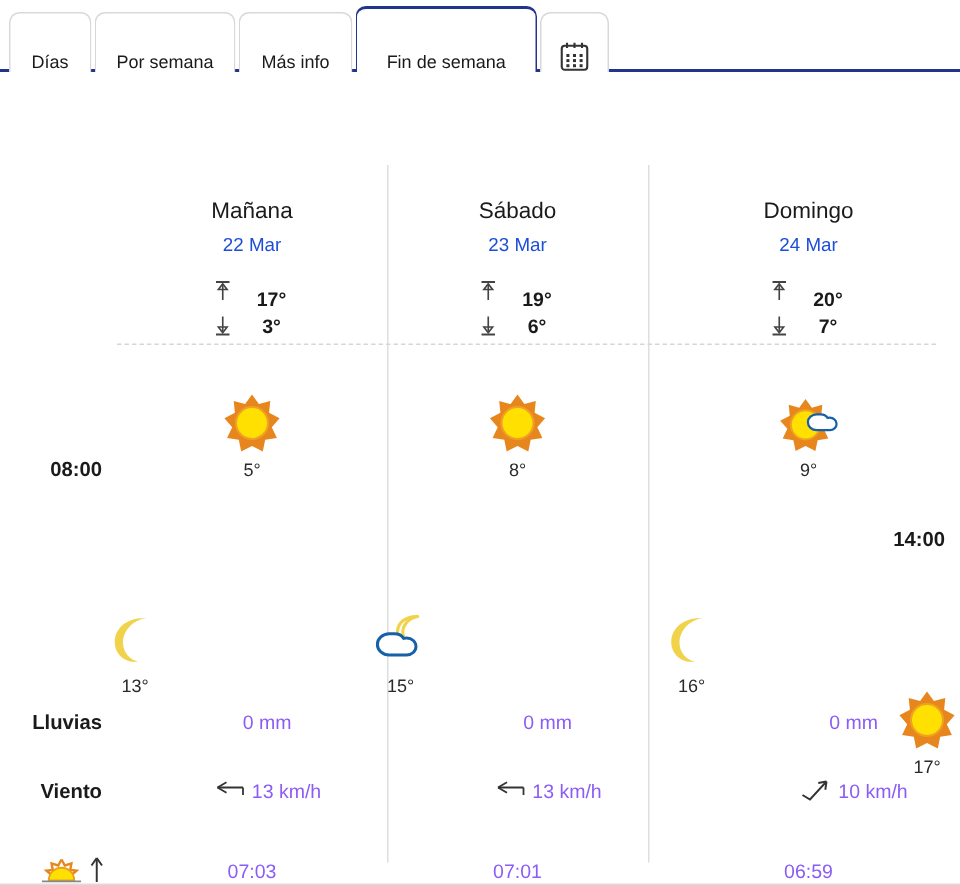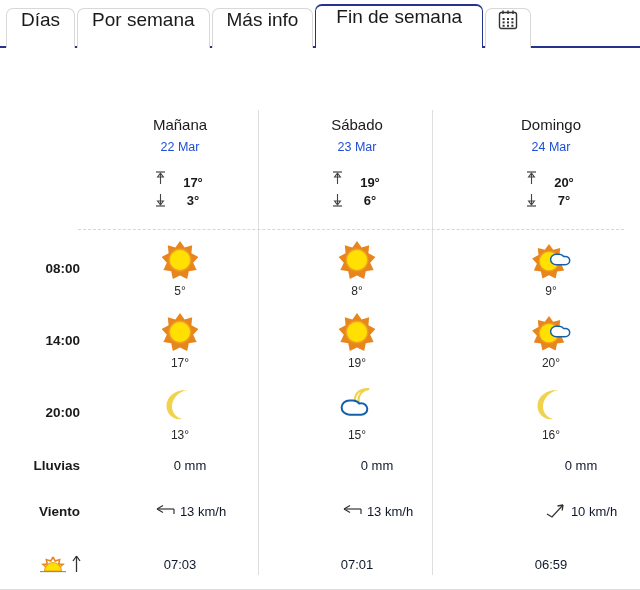--- a/index.html
+++ b/index.html
@@ -29,23 +29,23 @@
     left: 0; right: 0; bottom: 0;
     height: 2px;
     background: #24348c;
   }
   .tab {
     position: relative;
     z-index: 2;
     height: 40px;
     padding: 0 14px;
     display: flex;
-    align-items: flex-start;
+    align-items: flex-end;
     justify-content: center;
-    font-size: 19px;
+    font-size: 12px;
     color: #1a1a1a;
     background: #ffffff;
     border: 1px solid #d8d8d8;
     border-bottom: none;
     border-radius: 7px 7px 0 0;
     white-space: nowrap;
     cursor: pointer;
   }
   .tab.active {
     height: 44px;
@@ -81,22 +81,23 @@
   .dashrow {
     position: absolute;
     left: 78px; right: 16px;
     top: 181px;
     border-top: 1px dashed #d6d6d6;
   }
 
   
   .row {
     position: absolute;
-    left: 12px; right: 0;
-    display: flex;
+    left: 0; right: 0;
+    display: flex;
+    margin-top: 16px;
   }
   .lab {
     width: 78px;
     flex: 0 0 78px;
     text-align: right;
     padding-right: 10px;
     font-size: 13.5px;
     font-weight: bold;
     color: #1a1a1a;
     display: flex;
@@ -126,29 +127,29 @@
     gap: 13px;
   }
   .mmarrows { display:flex; flex-direction:column; gap:4px; }
   .mmvals {
     display:flex; flex-direction:column; gap:3px;
     font-size: 13px; font-weight: bold; text-align:center;
     min-width: 26px;
   }
 
   
-  .wrow { height: 72px; }
+  .wrow { height: 72px; align-items: flex-end; }
   .wcell { display:flex; flex-direction:column; align-items:center; justify-content:center; }
   .wtemp { font-size: 12px; color:#2a2a2a; margin-top: 2px; }
 
   .icn { width: 44px; height: 44px; display:block; }
 
   
   .trow { height: 42px; gap: 10px; }
-  .tval { font-size: 13px; color:#0f172a; }
+  .tval { font-size: 13px; color:#8b5cf6; }
 
   .wind-cell { display:flex; align-items:center; gap:4px; }
   .wind-ico { width: 22px; height: 16px; display:block; }
 
   
   .srow { height: 44px; }
   .sun-lab { justify-content:flex-end; gap:3px; display:flex; align-items:center; padding-right: 8px; }
   .sunico { width: 30px; height: 22px; display:block; }
   .sunarrow { width: 11px; height: 20px; display:block; }
 </style>
@@ -312,21 +313,21 @@
             <path d="M20 6 L24.2 11.8 L31.2 9.9 L30.5 17.1 L36.9 20.5 L32.1 25.8 L35.2 32.4 L28.1 33.5 L26.6 40.6 L20 37.3 L13.4 40.6 L11.9 33.5 L4.8 32.4 L7.9 25.8 L3.1 20.5 L9.5 17.1 L8.8 9.9 L15.8 11.8 Z" fill="#e8861e"></path>
             <circle cx="20" cy="23.2" r="10.4" fill="#f0a023"></circle>
             <circle cx="20" cy="23.2" r="9.1" fill="#ffe000"></circle>
             <path d="M27.5 16.2 c-3.3 0 -5.9 2.4 -5.9 5.3 0 2.9 2.6 5.3 5.9 5.3 h8.6 c2.6 0 4.6 -1.9 4.6 -4.2 0 -2.3 -2 -4.2 -4.6 -4.2 -0.5 0 -1 0.1 -1.4 0.2 -0.9 -1.5 -2.7 -2.4 -4.6 -2.4 z" fill="#ffffff" stroke="#1560a8" stroke-width="1.5" stroke-linejoin="round"></path>
           </svg>
         </span>
         <span class="wtemp">9°</span>
       </div>
     </div>
 
-    <div class="row wrow" style="top:256px;">
+    <div class="row wrow" style="top:256px;flex-direction:column;">
       <div class="lab">14:00</div>
       <div class="col c1 wcell">
         <span>
           <svg class="icn" viewBox="0 0 44 44">
             <path d="M22 3 L26.6 9.4 L34.2 7.3 L33.4 15.2 L40.4 18.9 L35.2 24.8 L38.6 32 L30.8 33.2 L29.2 41 L22 37.4 L14.8 41 L13.2 33.2 L5.4 32 L8.8 24.8 L3.6 18.9 L10.6 15.2 L9.8 7.3 L17.4 9.4 Z" fill="#e8861e"></path>
             <circle cx="22" cy="22" r="11.4" fill="#f0a023"></circle>
             <circle cx="22" cy="22" r="10" fill="#ffe000"></circle>
           </svg>
         </span>
         <span class="wtemp">17°</span>
@@ -348,21 +349,20 @@
             <circle cx="20" cy="23.2" r="10.4" fill="#f0a023"></circle>
             <circle cx="20" cy="23.2" r="9.1" fill="#ffe000"></circle>
             <path d="M27.5 16.2 c-3.3 0 -5.9 2.4 -5.9 5.3 0 2.9 2.6 5.3 5.9 5.3 h8.6 c2.6 0 4.6 -1.9 4.6 -4.2 0 -2.3 -2 -4.2 -4.6 -4.2 -0.5 0 -1 0.1 -1.4 0.2 -0.9 -1.5 -2.7 -2.4 -4.6 -2.4 z" fill="#ffffff" stroke="#1560a8" stroke-width="1.5" stroke-linejoin="round"></path>
           </svg>
         </span>
         <span class="wtemp">20°</span>
       </div>
     </div>
 
     <div class="row wrow" style="top:328px;">
-      <div class="lab">20:00</div>
       <div class="col c1 wcell">
         <span>
           <svg class="icn" viewBox="0 0 44 44">
             <path d="M29.5 8 C20 9.5 14 17 14 24.5 C14 30.5 18 35.5 24 37 C16 38.5 8.5 32.5 8.5 24 C8.5 15 16.5 7.5 29.5 8 Z" fill="#f0d24b"></path>
           </svg>
         </span>
         <span class="wtemp">13°</span>
       </div>
       <div class="col c2 wcell">
         <span>

